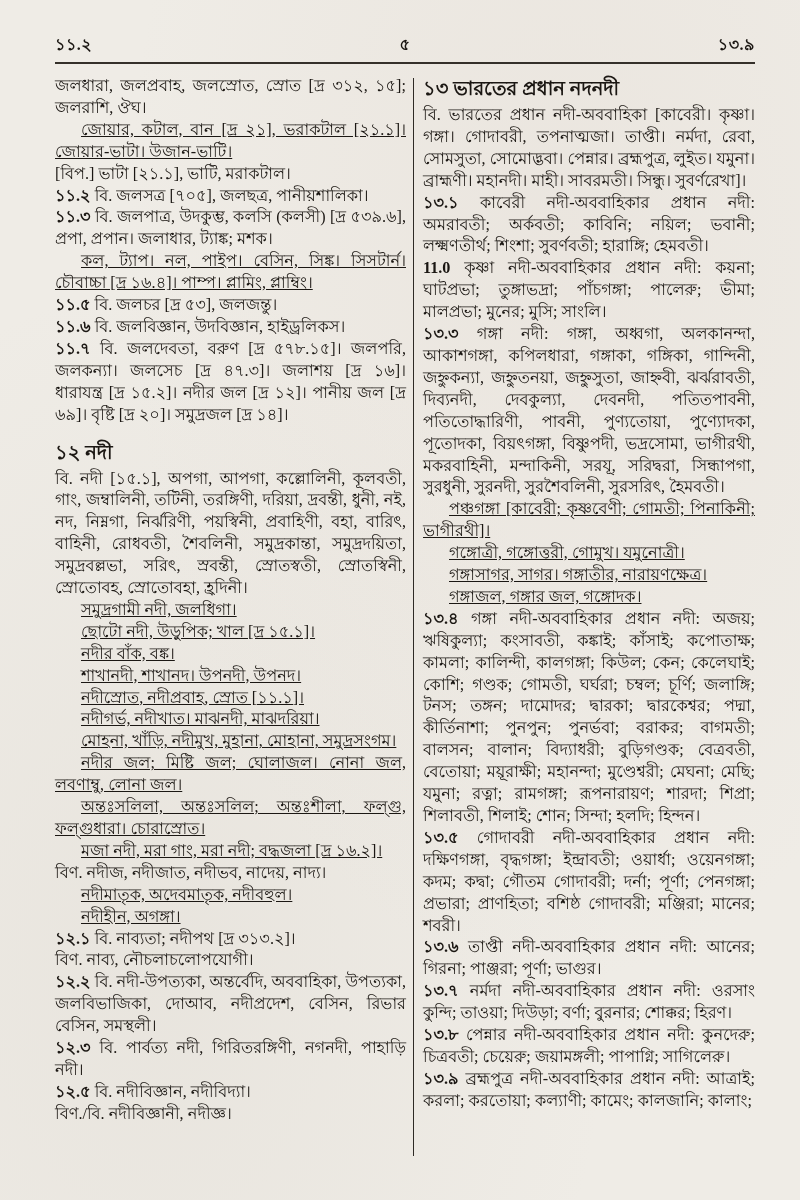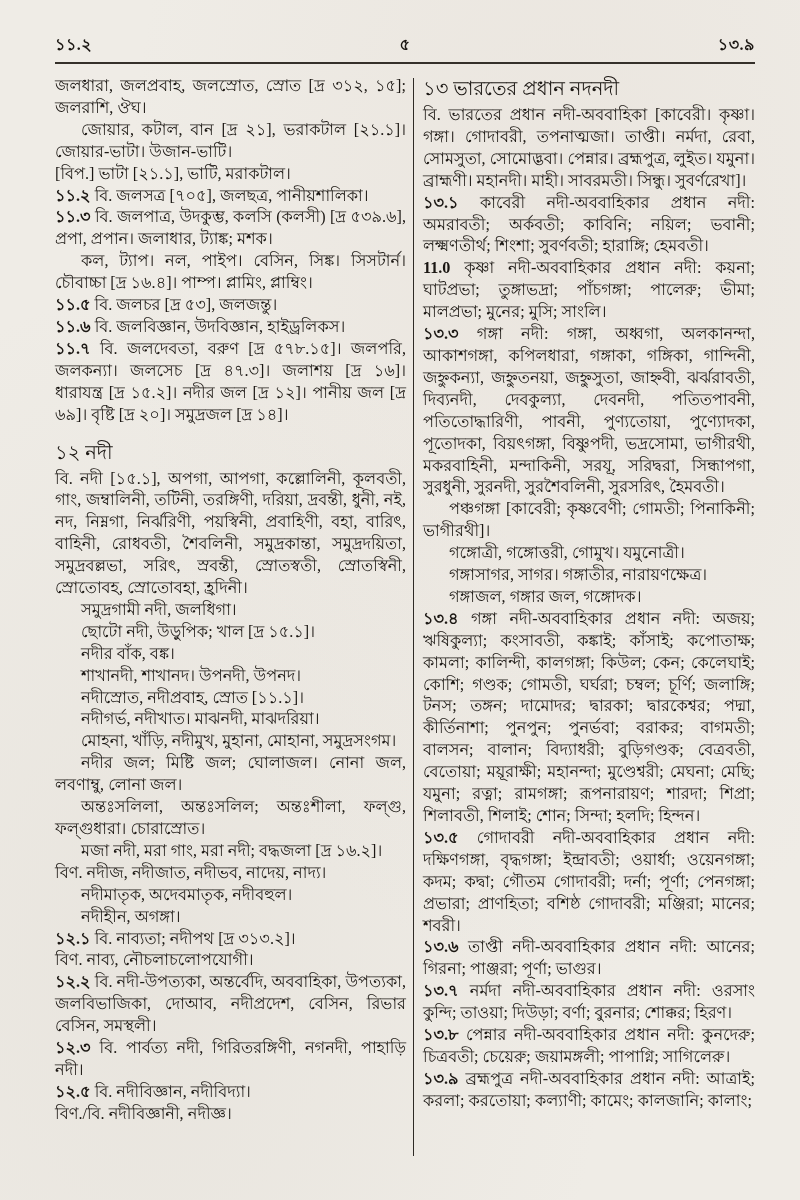--- a/index.html
+++ b/index.html
@@ -58,24 +58,24 @@
     width: 0;
     border-left: 1.6px solid #2e2a25;
     margin-top: 2px;
     height: 1078px;
   }
   .col-right {
     flex: 1;
     padding-left: 9px;
   }
   .para { margin: 0; }
-  .para.indent { text-indent: 26px; }
+  .para.indent { text-indent: 26px; text-decoration: underline; }
   .para b { font-weight: bold; }
   .para.heading {
-    font-weight: normal;
+    font-weight: bold;
     font-size: 19.5px;
     text-align: left;
     text-indent: 0;
     margin-top: 13px;
     margin-bottom: 3px;
     line-height: 26px;
   }
   .col-right .para.heading { margin-top: 0; }
 </style>
 </head>

